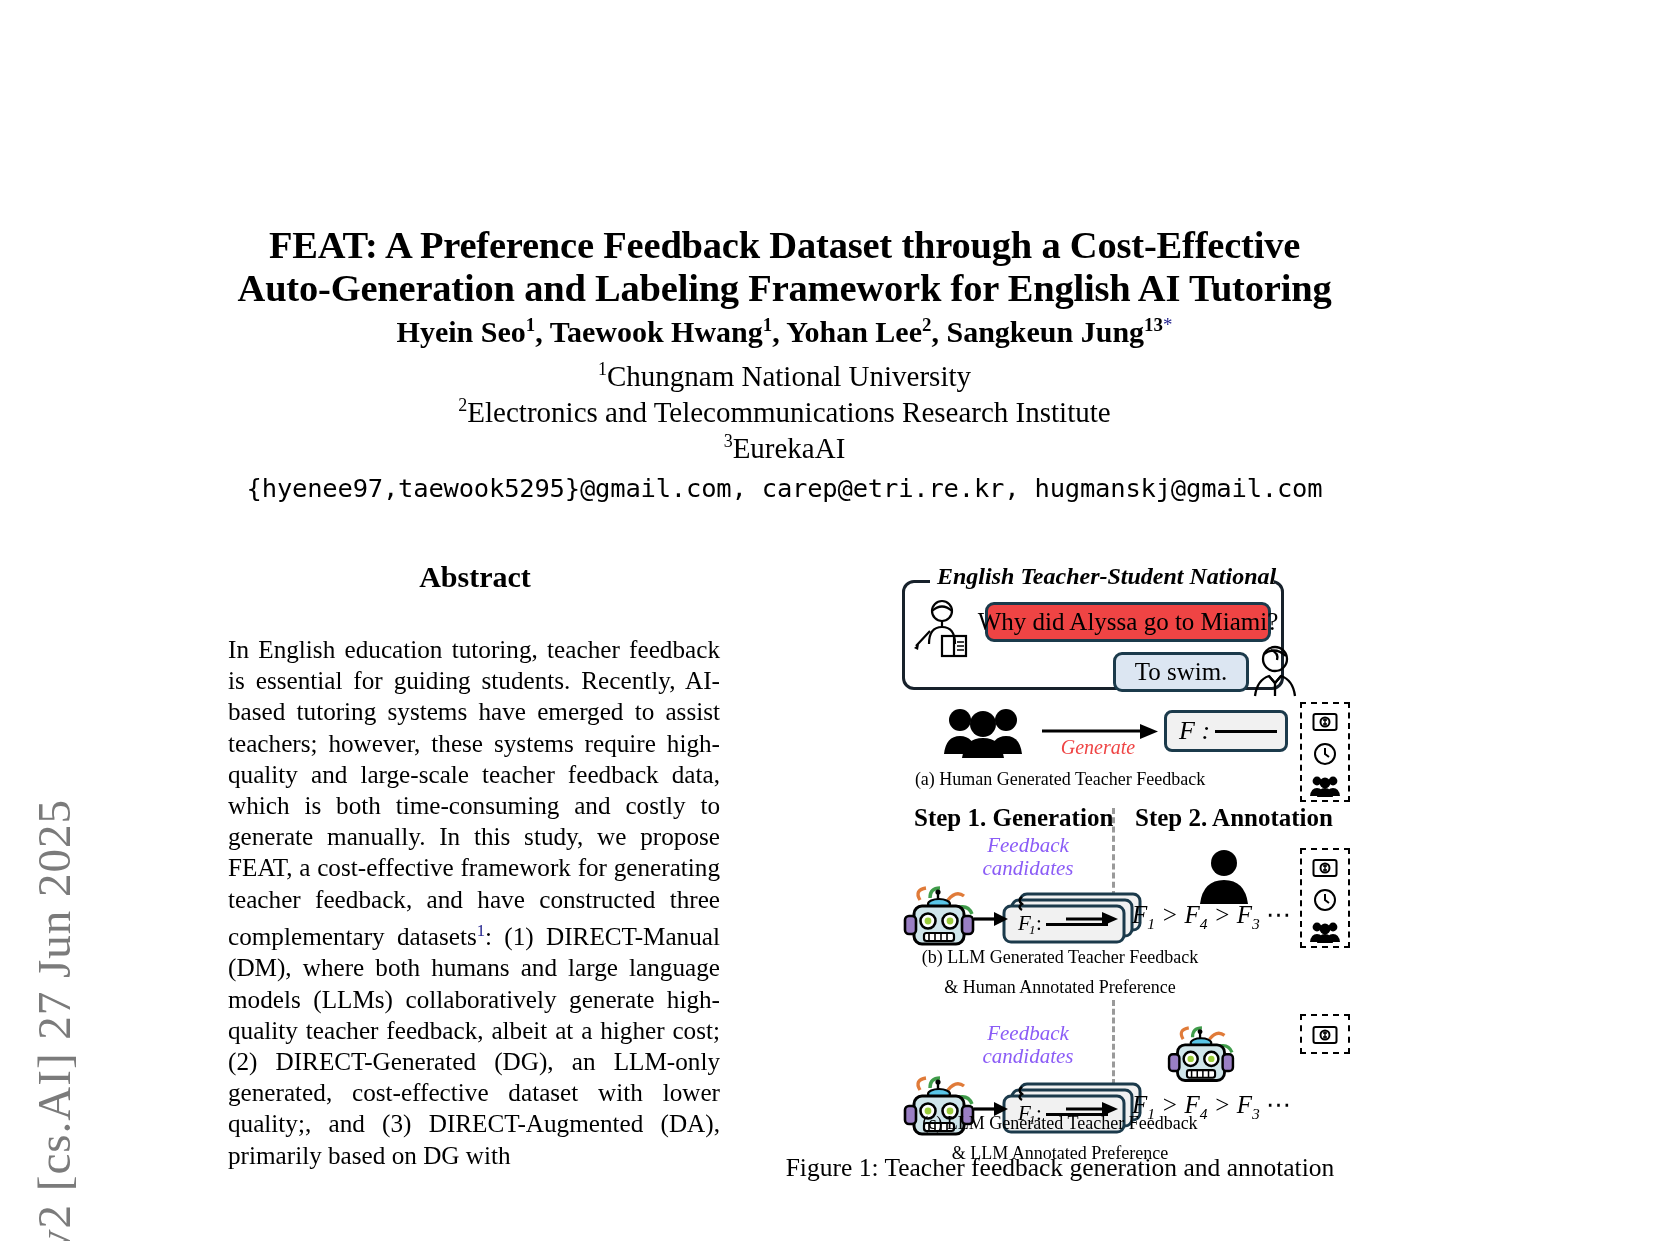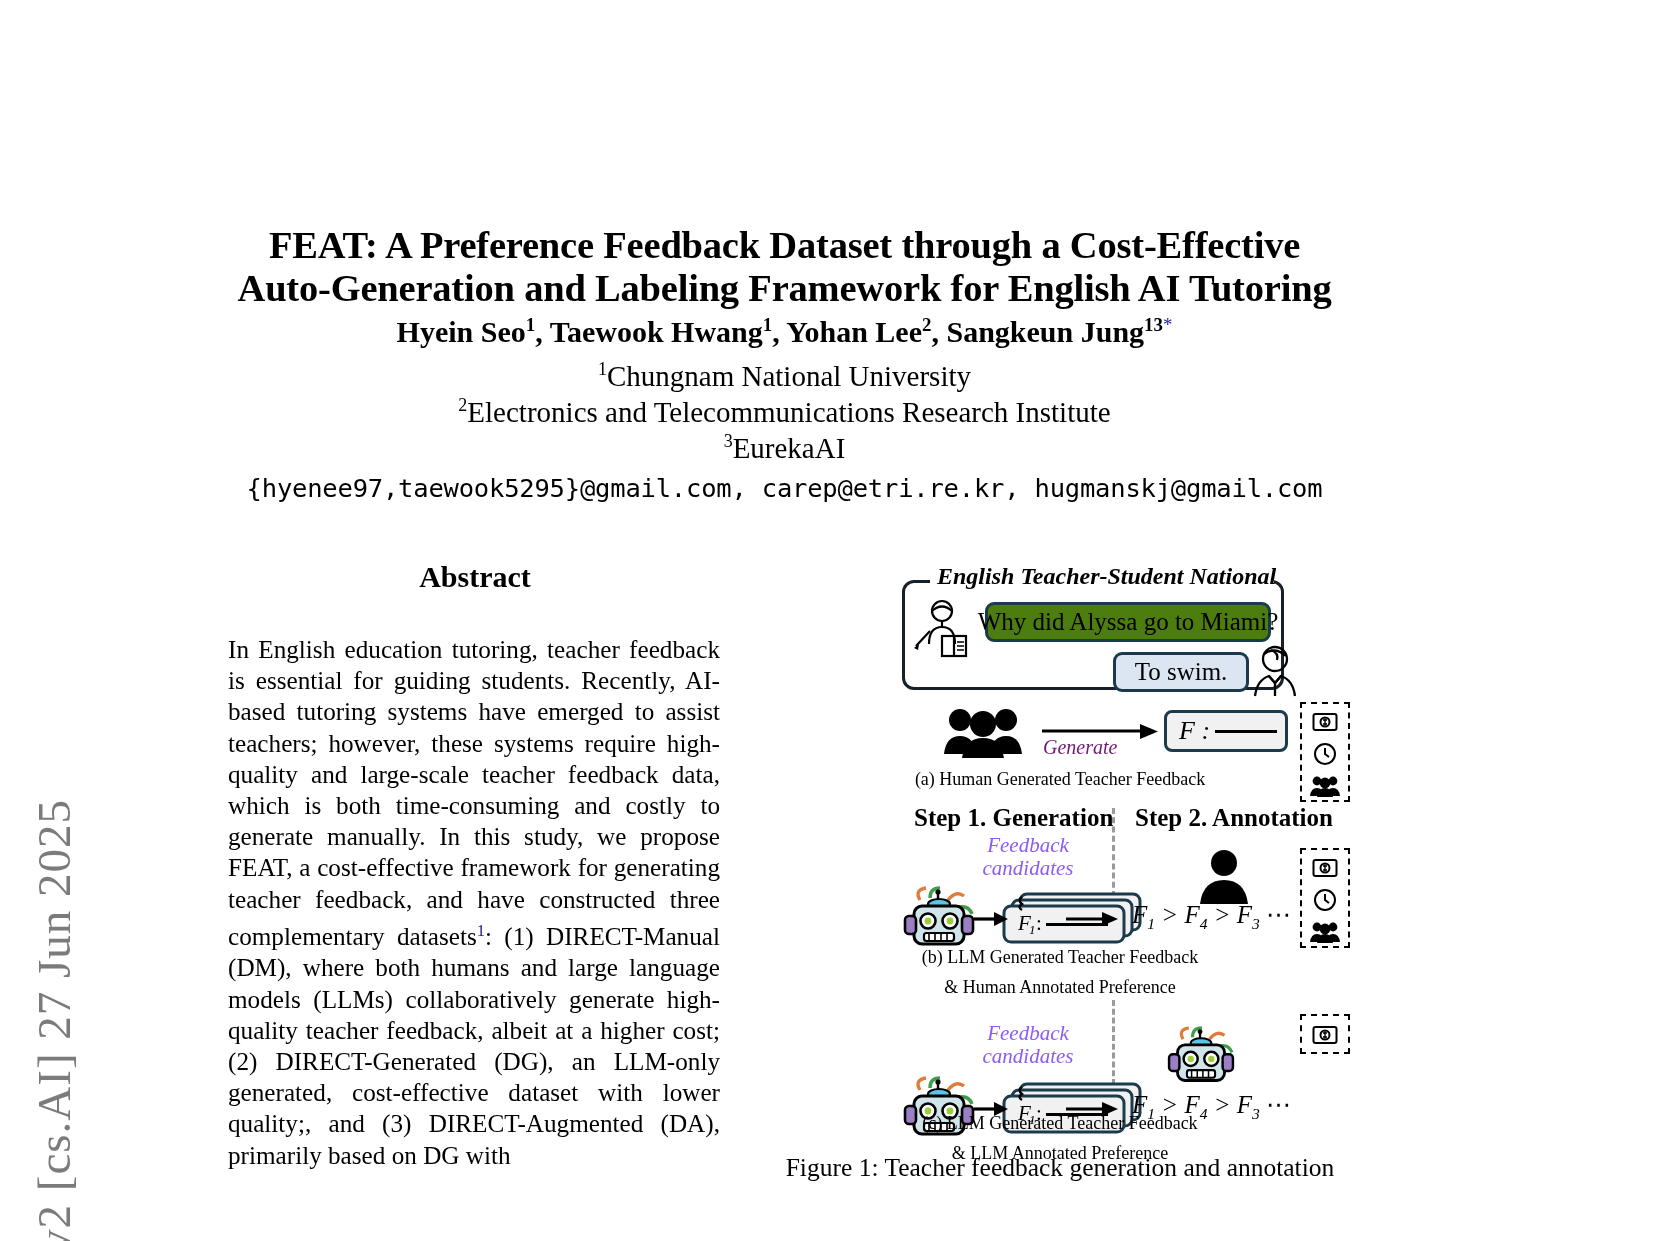--- a/index.html
+++ b/index.html
@@ -158,21 +158,21 @@
     box-sizing: border-box;
     font-size: 25px;
     display: flex;
     align-items: center;
     justify-content: center;
     white-space: nowrap;
   }
   #bubble-teacher {
     left: 225px; top: 46px;
     width: 286px; height: 40px;
-    background: #4d7c0f;
+    background: #ef4444;
   }
   #bubble-student {
     left: 353px; top: 96px;
     width: 136px; height: 40px;
     background: #dce6f2;
   }
 
   .person-icon { position: absolute; }
 
   
@@ -185,24 +185,24 @@
 
   #gen-arrow {
     position: absolute;
     left: 282px; top: 168px;
     width: 116px; height: 20px;
   }
   #gen-label {
     position: absolute;
     left: 283px; top: 180px;
     width: 110px;
-    text-align: left;
+    text-align: center;
     font-size: 20px;
     font-style: italic;
-    color: #701a75;
+    color: #ef4444;
   }
   .fbox {
     position: absolute;
     border: 3px solid #1b3a4b;
     border-radius: 8px;
     background: #f1f1f1;
     box-sizing: border-box;
     display: flex;
     align-items: center;
     font-size: 26px;

